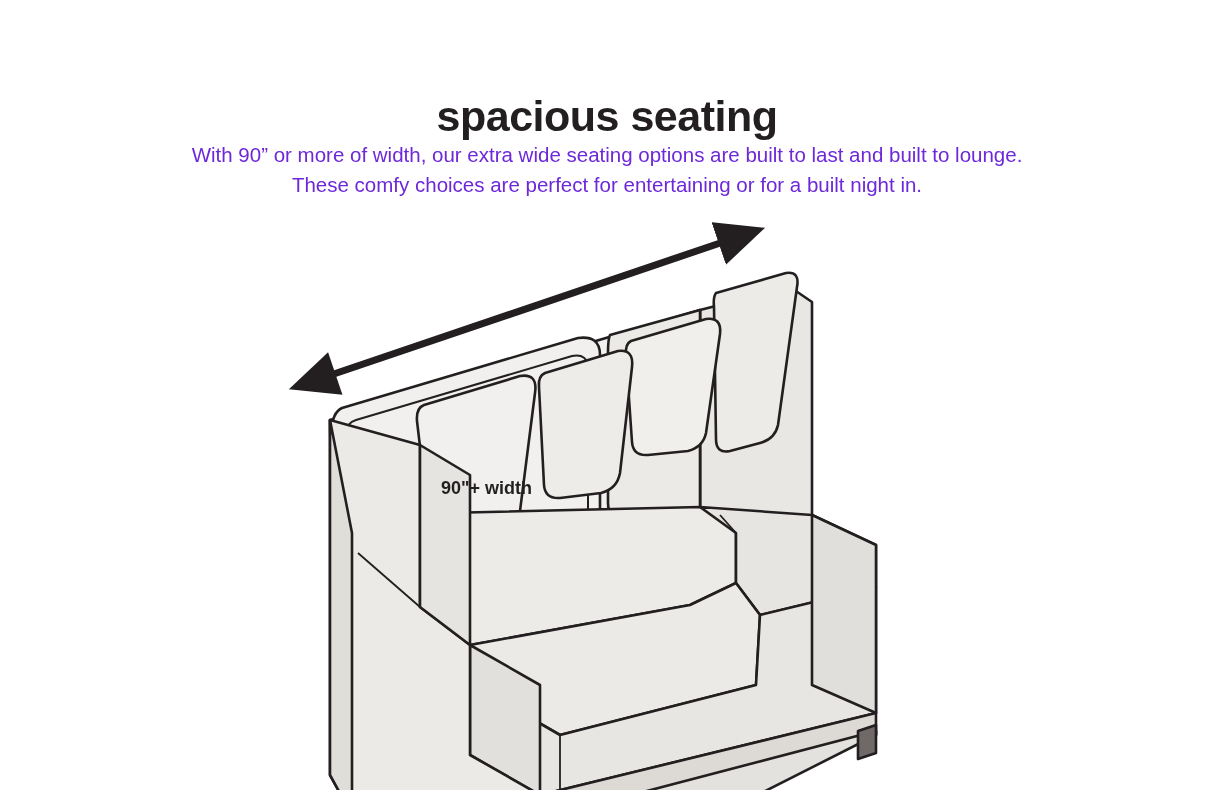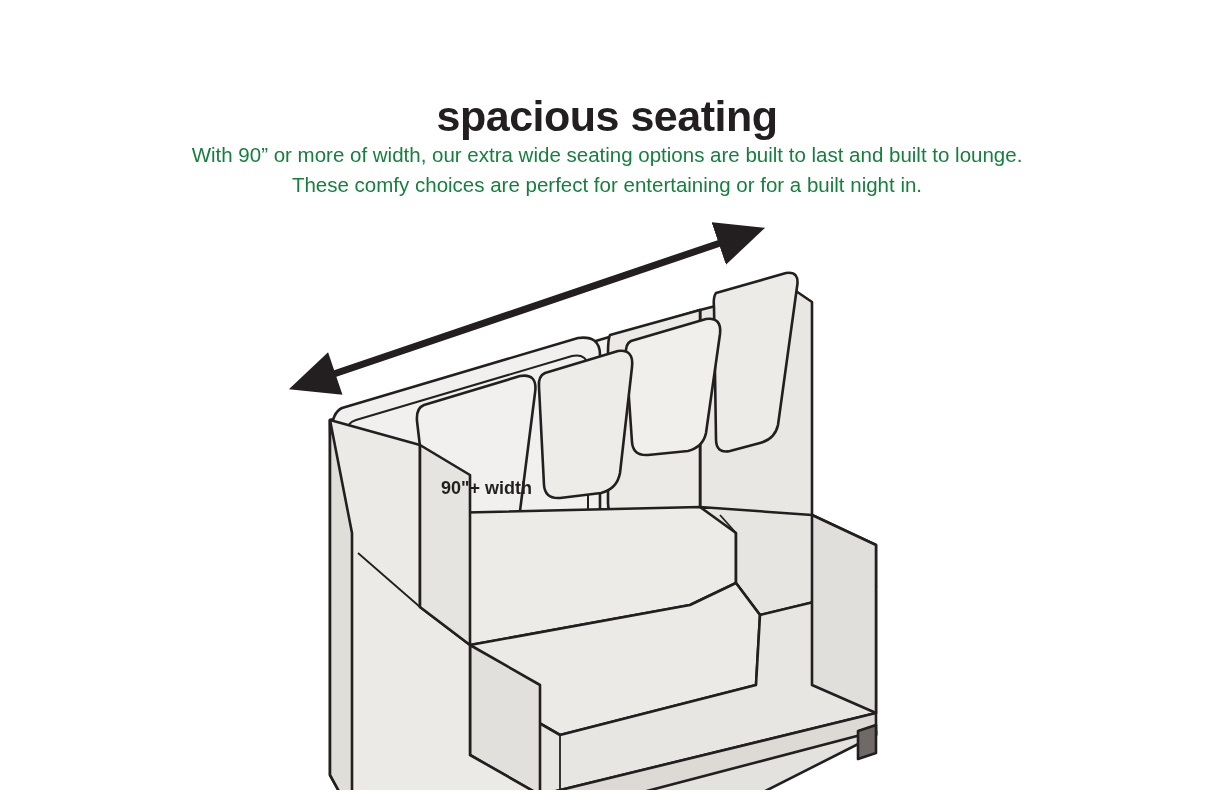--- a/index.html
+++ b/index.html
@@ -33,21 +33,21 @@
     line-height: 1.1;
   }
   .subtext {
     position: absolute;
     top: 140px;
     left: 0;
     width: 1214px;
     text-align: center;
     font-size: 20.5px;
     font-weight: normal;
-    color: #15803d;
+    color: #6d28d9;
     line-height: 1.45;
   }
   .subtext .line {
     display: block;
   }
   .illustration {
     position: absolute;
     top: 215px;
     left: 0;
     width: 1214px;

